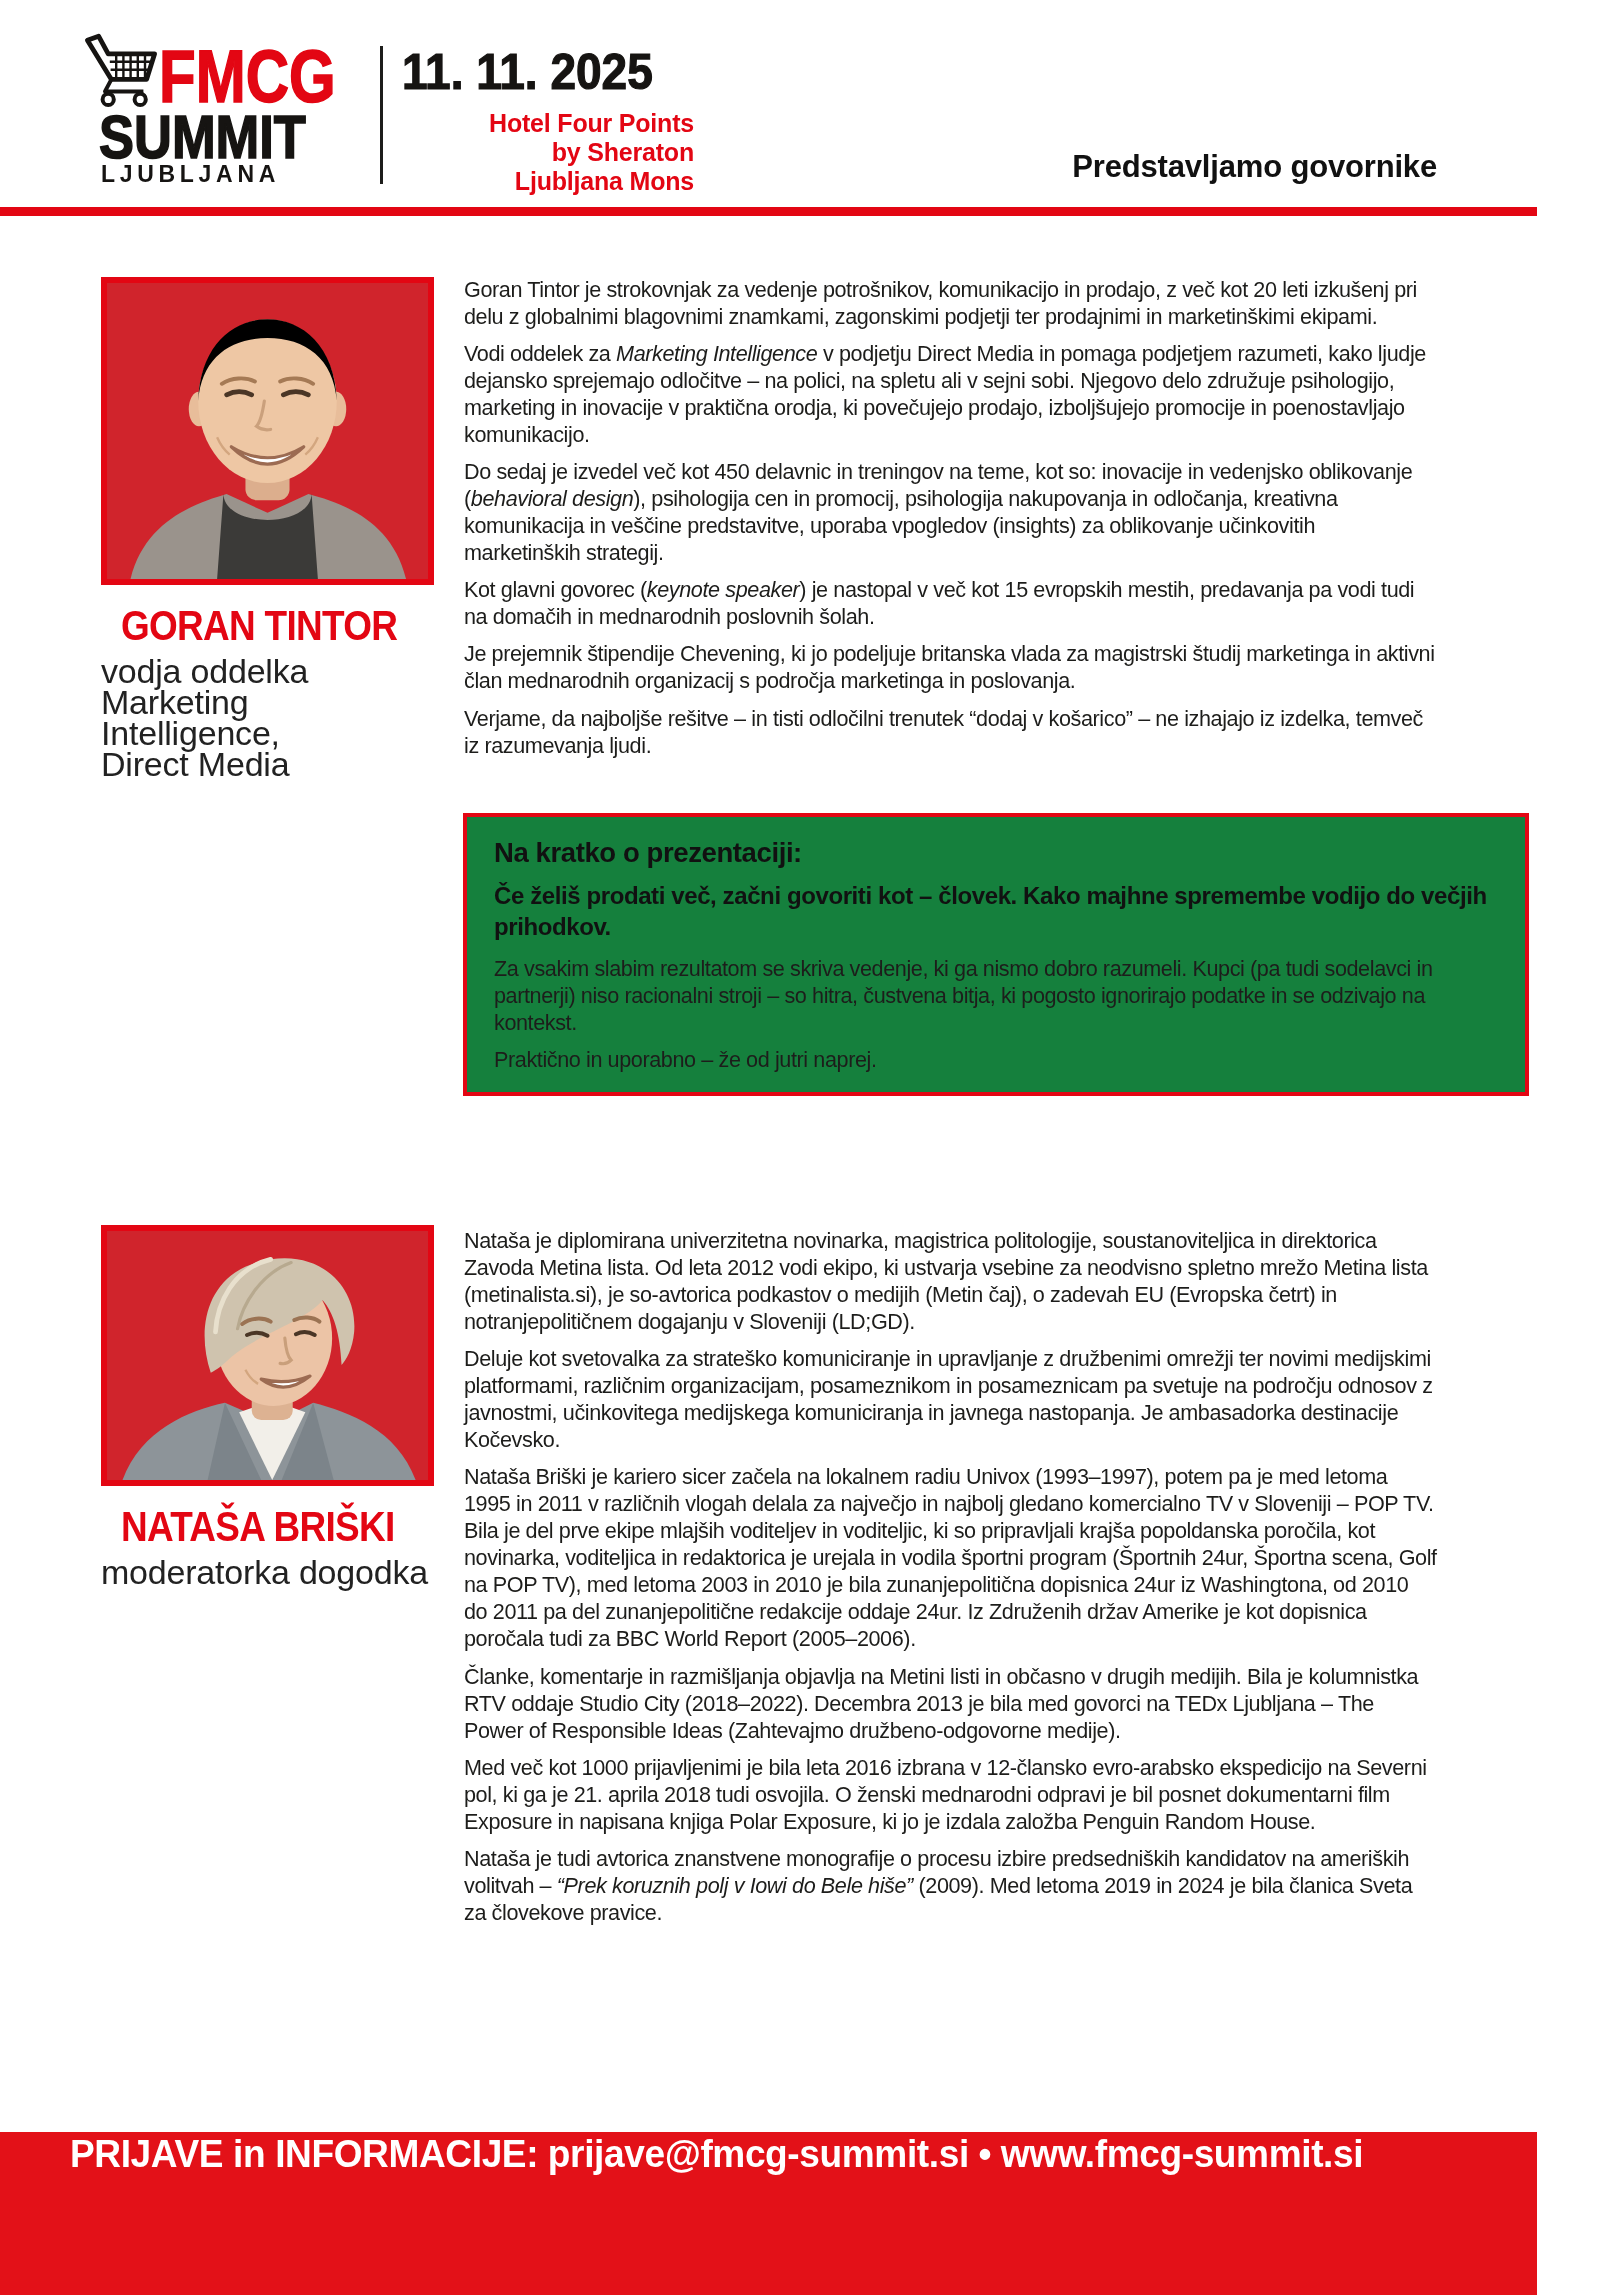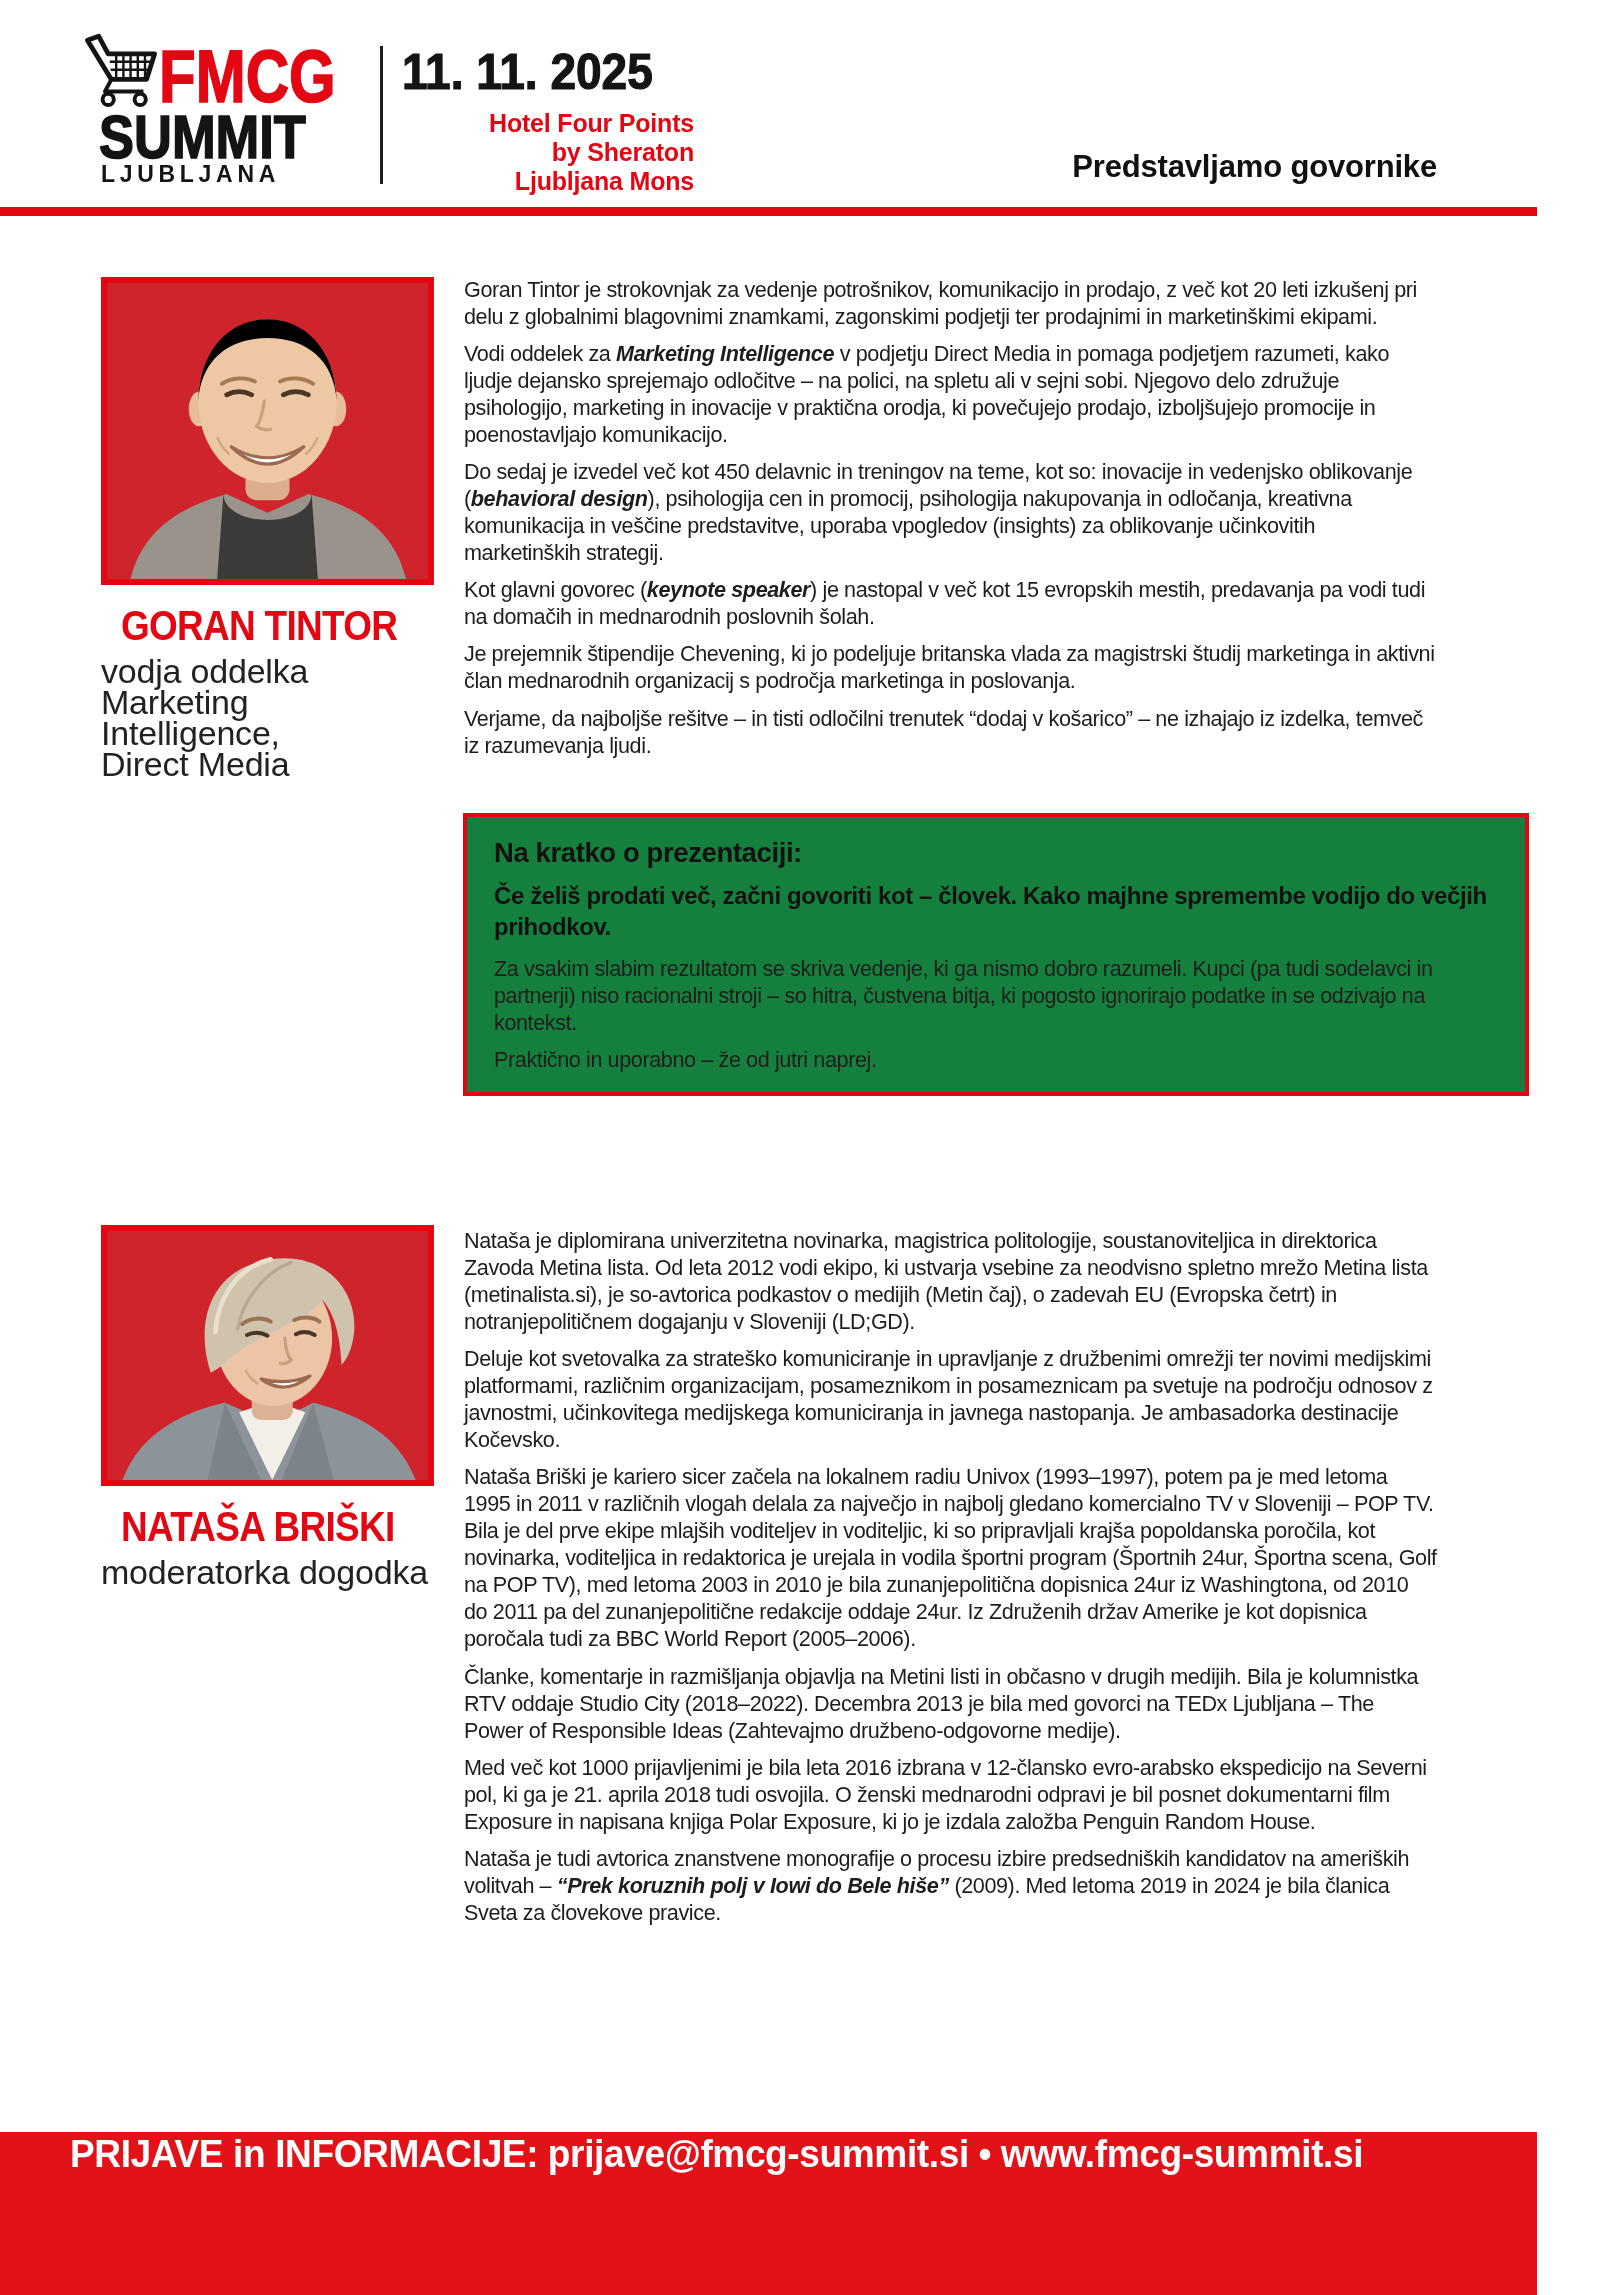--- a/index.html
+++ b/index.html
@@ -52,21 +52,21 @@
     line-height:1.05;letter-spacing:-0.8px;transform:scaleX(.88);
   }
   .speaker-role{margin-top:7.9px;font-size:34px;line-height:31px;color:#222;letter-spacing:-0.2px;}
   .col-right{flex:1;margin-left:30px;padding-top:4.7px;}
   .s2 .col-right{padding-top:11px;}
   .col-right p{
     margin:0 0 10.2px 0;font-size:21.6px;line-height:27px;letter-spacing:-0.4px;
     color:var(--text_black);text-align:left;
   }
   .col-right p:last-child{margin-bottom:0;}
-  em{font-style:italic;font-weight:bold;}
+  em{font-style:italic;}
 
   
   .presentation-box{
     position:absolute;left:463px;top:813px;width:1066px;
     border:4.7px solid var(--accent_red);background:#15803d;
     padding:20.4px 27px 19px 27px;
   }
   .presentation-box h3{margin:0 0 11px 0;font-size:27.5px;font-weight:700;letter-spacing:-0.4px;color:#111;}
   .presentation-box .lead{margin:0 0 12.6px 0;font-size:24px;font-weight:700;line-height:31px;letter-spacing:-0.4px;color:#111;}
   .presentation-box p.body{margin:0 0 10.2px 0;font-size:21.6px;line-height:27px;letter-spacing:-0.4px;color:var(--text_black);}

